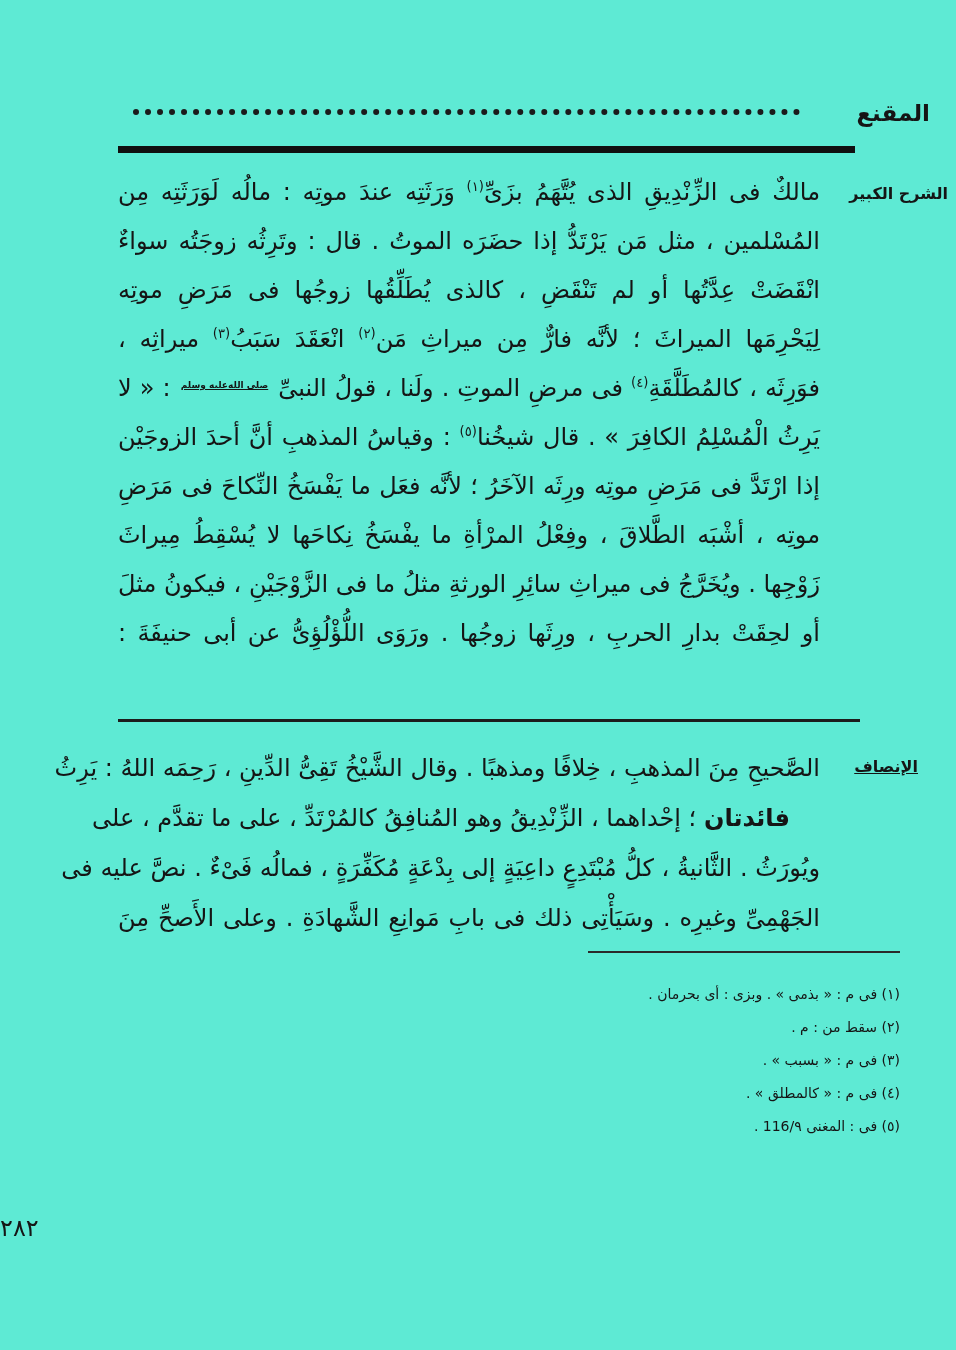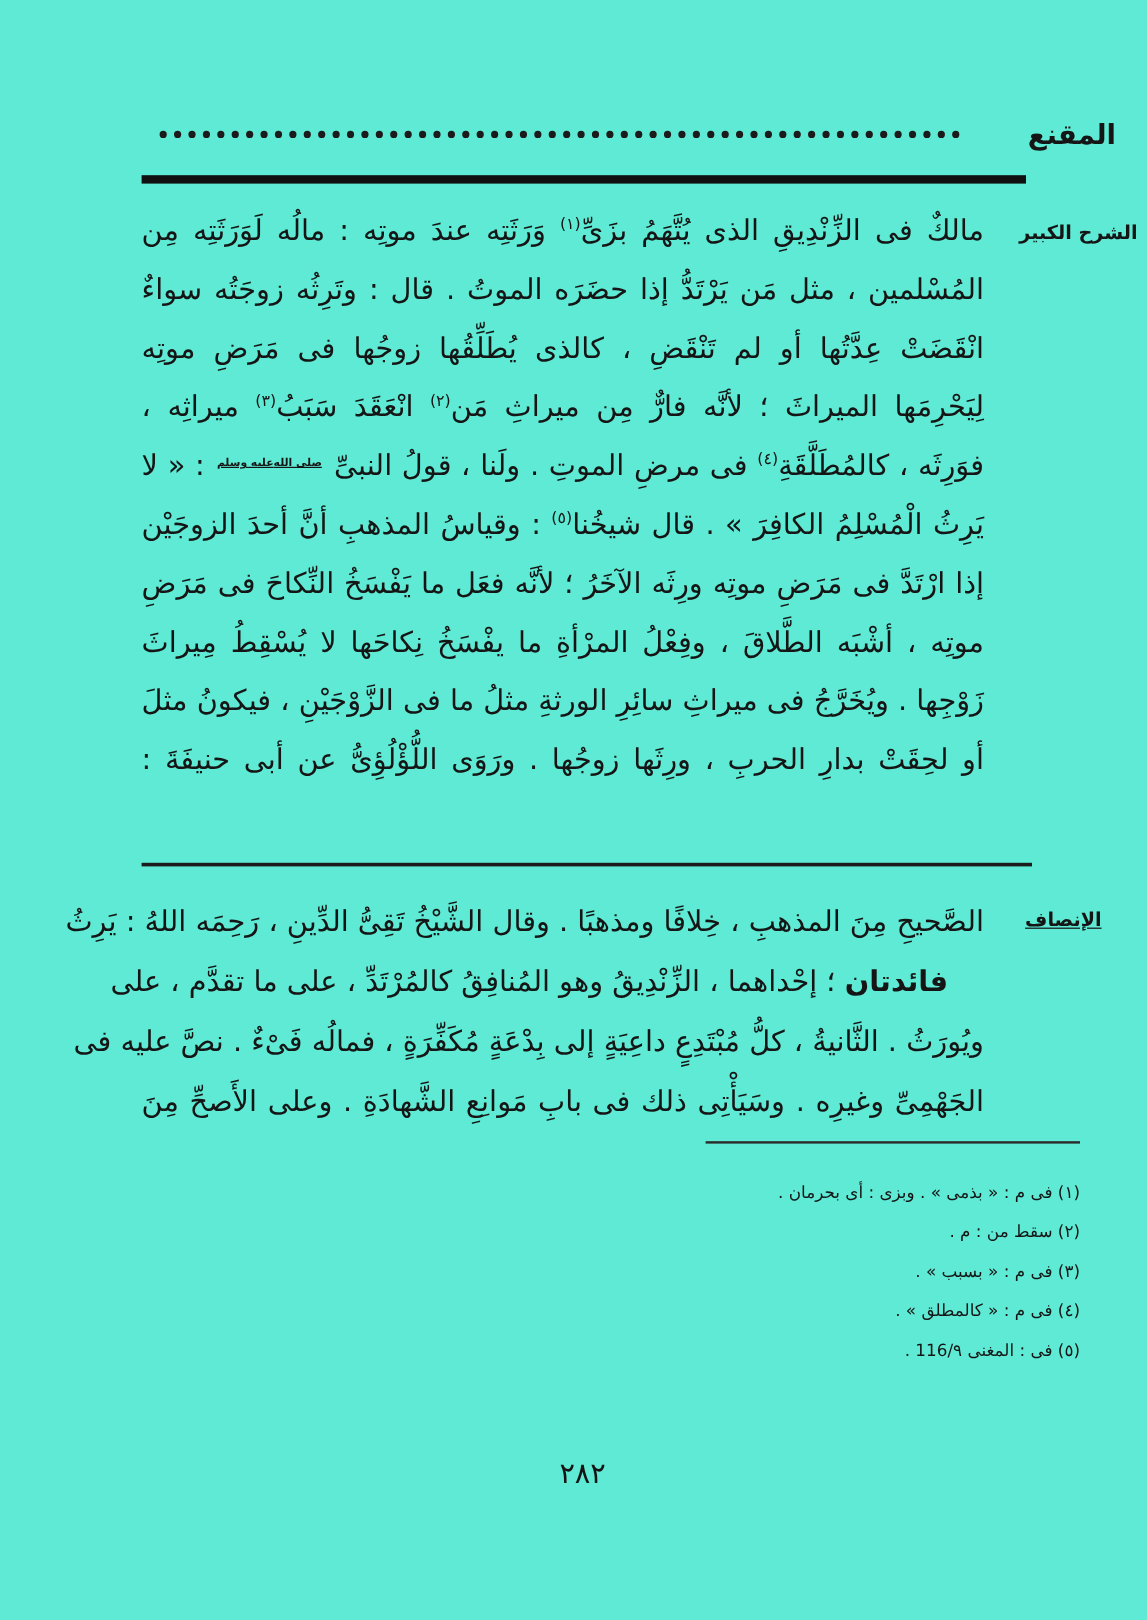--- a/index.html
+++ b/index.html
@@ -69,21 +69,21 @@
   }
   .footnotes {
     position:absolute; top:978px; right:56px;
     width:520px; direction:rtl; text-align:right;
     font-size:14px;
   }
   .footnote-item { height:33px; line-height:33px; white-space:nowrap; }
   
   .page-number {
     position:absolute; top:1214px; left:0; width:956px;
-    text-align:center; font-size:24px; direction:rtl;padding-left:15px;
+    text-align:left; font-size:24px; direction:rtl;
   }
 </style>
 </head>
 <body>
 
 <div class="page">
 
   <div class="work-title">المقنع</div>
   <div class="dotted-leader"></div>
   <div class="thick-rule"></div>

